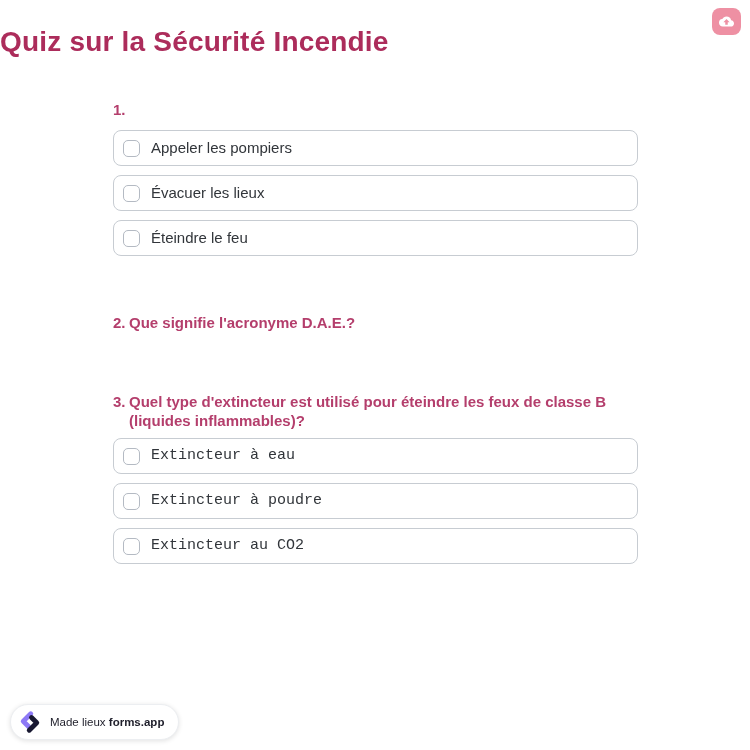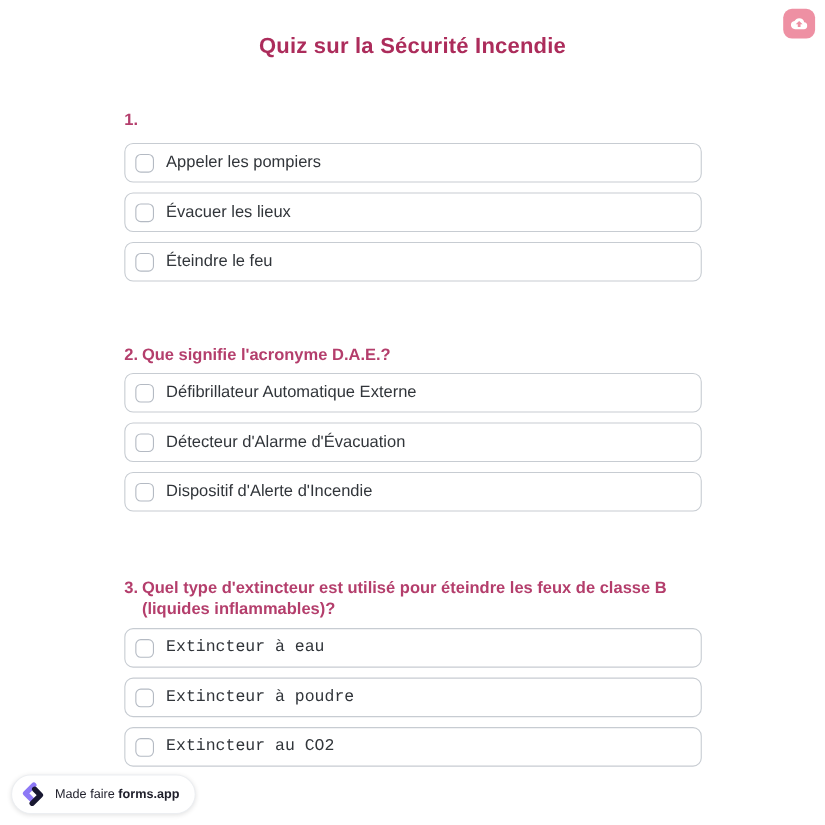--- a/index.html
+++ b/index.html
@@ -22,22 +22,22 @@
     border: none;
     border-radius: 8px;
     display: flex;
     align-items: center;
     justify-content: center;
     cursor: pointer;
     padding: 0;
   }
   h1.page-title {
     margin: 28px 0 0 0;
-    text-align: center;
-    font-size: 20px;
+    text-align: left;
+    font-size: 28px;
     line-height: 28px;
     font-weight: 700;
     color: #ac2c5b;
     letter-spacing: 0.2px;
   }
   .form {
     margin-left: 113px;
     width: 525px;
   }
   .question { margin-top: 57px; }
@@ -151,34 +151,20 @@
         <span class="option-label">Éteindre le feu</span>
       </div>
     </div>
   </div>
 
   <div class="question">
     <div class="q-heading">
       <span class="q-num">2.</span>
       <span>Que signifie l'acronyme D.A.E.?</span>
     </div>
-    <div class="options">
-      <div class="option-row">
-        <span class="checkbox"></span>
-        <span class="option-label">Défibrillateur Automatique Externe</span>
-      </div>
-      <div class="option-row">
-        <span class="checkbox"></span>
-        <span class="option-label">Détecteur d'Alarme d'Évacuation</span>
-      </div>
-      <div class="option-row">
-        <span class="checkbox"></span>
-        <span class="option-label">Dispositif d'Alerte d'Incendie</span>
-      </div>
-    </div>
   </div>
 
   <div class="question q-third">
     <div class="q-heading">
       <span class="q-num">3.</span>
       <span>Quel type d'extincteur est utilisé pour éteindre les feux de classe B (liquides inflammables)?</span>
     </div>
     <div class="options">
       <div class="option-row">
         <span class="checkbox"></span>
@@ -197,14 +183,14 @@
 
 </div>
 
 <div class="badge">
   <span class="badge-logo">
     <svg width="24" height="24" viewBox="0 0 32 32" xmlns="http://www.w3.org/2000/svg">
       <path d="M17 5 L7 15 L14 22" stroke="#8d79f6" stroke-width="6.5" stroke-linecap="round" stroke-linejoin="round" fill="none"></path>
       <path d="M15 27 L25 17 L18 10" stroke="#181831" stroke-width="6.5" stroke-linecap="round" stroke-linejoin="round" fill="none"></path>
     </svg>
   </span>
-  <span class="badge-text"><span>Made faire </span><span class="brand">forms.app</span></span>
+  <span class="badge-text"><span>Made lieux </span><span class="brand">forms.app</span></span>
 </div>
 
 </body></html>

